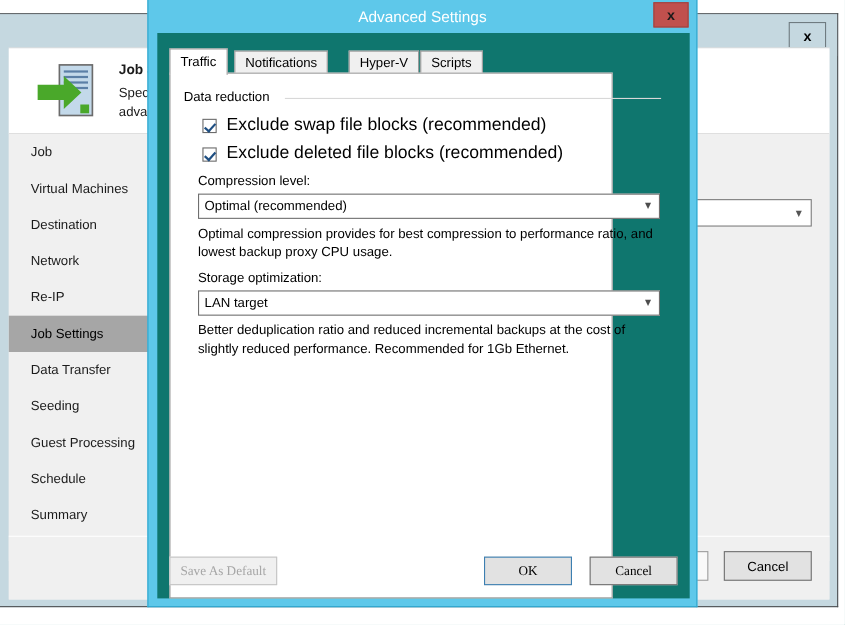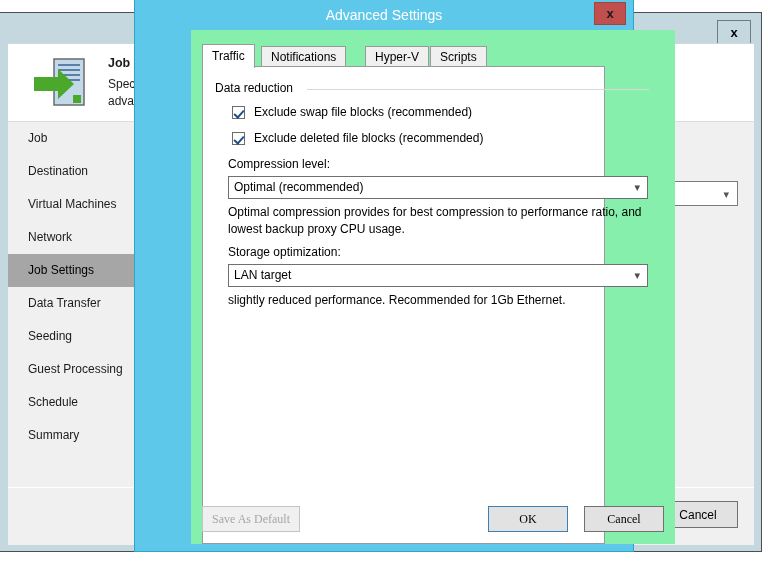--- a/index.html
+++ b/index.html
@@ -191,22 +191,21 @@
     font-size: 13px;
     font-weight: bold;
     display: flex; align-items: center; justify-content: center;
     cursor: default;
     line-height: 1;
   }
   #modal-body {
     position: absolute;
     left: 8px; top: 30px;
     width: 484px; height: 514px;
-    background: #86efac;
-    margin-left: 48px;
+    background: #0f766e;
   }
 
   
   #tabstrip {
     position: absolute;
     left: 11px; top: 14px;
     width: 462px; height: 23px;
   }
   .tab {
     position: absolute;
@@ -268,21 +267,21 @@
     width: 92px; height: 12px;
     background: #ffffff;
     z-index: 1;
   }
 
   .chk-row {
     position: absolute;
     display: flex;
     align-items: center;
     gap: 9px;
-    font-size: 12px;
+    font-size: 16px;
     cursor: default;
     justify-content: space-between;
   }
   .chkbox {
     width: 13px; height: 13px;
     border: 1px solid #6b6b6b;
     background: #ffffff;
     position: relative;
     flex: none;
   }
@@ -388,23 +387,24 @@
         <div id="bg-header-title">Job Settings</div>
         <div id="bg-header-sub">
           <div>Specify backup repository to store the backup files produced by this job, and customize</div>
           <div>advanced job settings if required.</div>
         </div>
       </div>
     </div>
 
     <div id="bg-sidebar">
       <div class="side-item">Job</div>
+      <div class="side-item">Virtual Machines</div>
       <div class="side-item">Destination</div>
-      <div class="side-item">Virtual Machines</div>
       <div class="side-item">Network</div>
+      <div class="side-item">Re-IP</div>
       <div class="side-item selected">Job Settings</div>
       <div class="side-item">Data Transfer</div>
       <div class="side-item">Seeding</div>
       <div class="side-item">Guest Processing</div>
       <div class="side-item">Schedule</div>
       <div class="side-item">Summary</div>
     </div>
 
     <div id="bg-content">
       <div id="bg-combo">
@@ -471,20 +471,21 @@
         </div>
 
         <div class="field-label" style="left:13px; top:164px;">Storage optimization:</div>
 
         <div class="combo" style="left:13px; top:183px; width:420px;">
           <span>LAN target</span>
           <span class="arrow">▾</span>
         </div>
 
         <div class="desc" style="left:13px; top:211px;">
+          <div>Better deduplication ratio and reduced incremental backups at the cost of</div>
           <div>slightly reduced performance. Recommended for 1Gb Ethernet.</div>
         </div>
       </div>
 
     </div>
 
     <div id="modal-footer">
       <div class="mbtn" id="btn-savedefault">Save As Default</div>
       <div class="mbtn" id="btn-ok">OK</div>
       <div class="mbtn" id="btn-cancel">Cancel</div>

